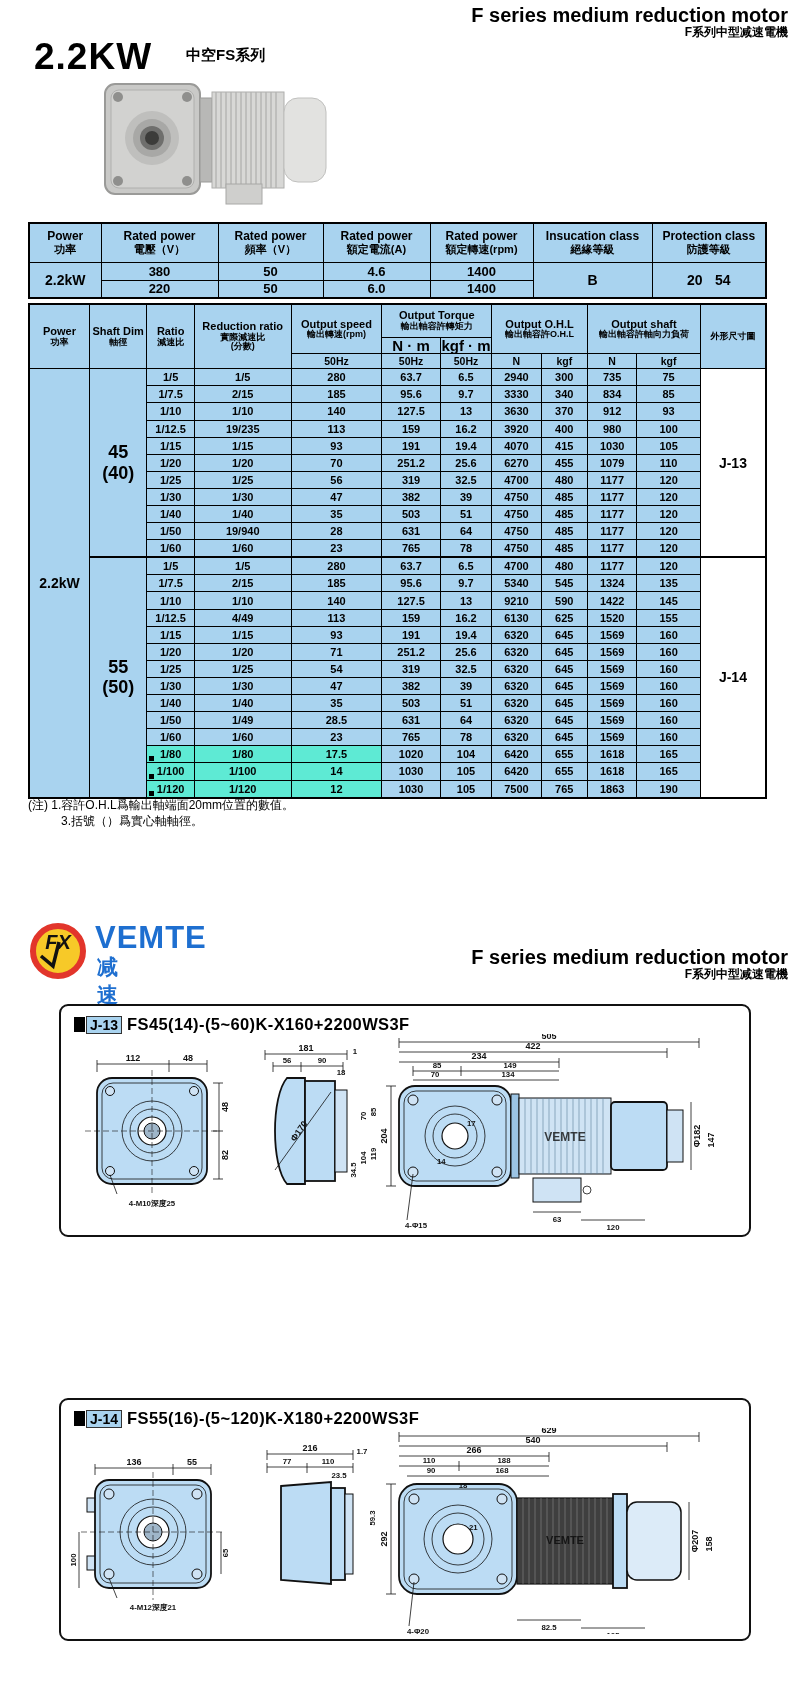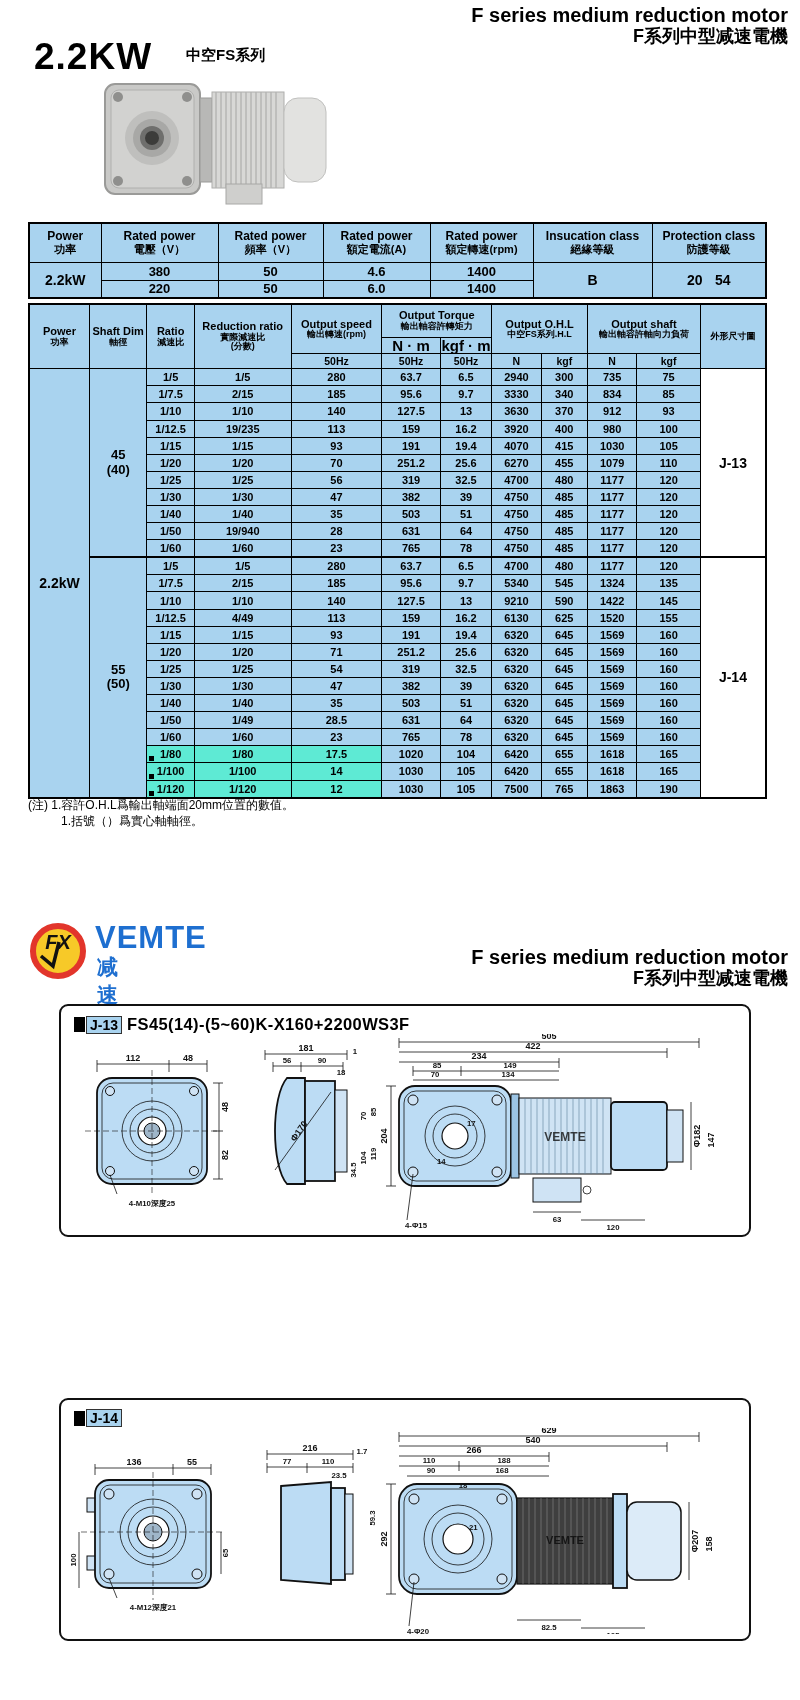--- a/index.html
+++ b/index.html
@@ -2,21 +2,21 @@
 <html><head>
 <meta charset="utf-8">
 <style>
   html,body{margin:0;padding:0;background:#fff}
   .page{position:relative;width:800px;height:1700px;background:#fff;overflow:hidden;
         font-family:"Liberation Sans",sans-serif;color:#000}
 
   
   .hdr{position:absolute;right:12px;text-align:right;font-weight:bold;line-height:1.12}
   .hdr .en{font-size:20px}
-  .hdr .zh{font-size:18px}
+  .hdr .zh{font-size:12px}
   #hdr-top{top:4px}
   #hdr-mid{top:946px}
 
   .kw-title{position:absolute;left:34px;top:36px;font-size:37px;font-weight:bold;letter-spacing:1px}
   .series-label{position:absolute;left:186px;top:46px;font-size:15px;font-weight:bold}
 
   .photo{position:absolute;left:103px;top:76px}
 
   
   table{border-collapse:collapse;table-layout:fixed;text-align:center;font-weight:bold}
@@ -31,21 +31,21 @@
 
   .t2{position:absolute;left:28px;top:303px;width:739px;background:#a9d3ef;border:2.5px solid #000;font-size:11px}
   .t2 thead th{line-height:1.05}
   .t2 .hr1{height:33px}
   .t2 .hr2 th{height:13px;font-size:15px}
   .t2 .hr3 th{height:14px;font-size:10.5px}
   .t2 .h-en{font-size:11px}
   .t2 .h-zh{font-size:9px;font-weight:bold}
   .t2 tbody td{height:16.1px;font-size:11px}
   .t2 td.pwr{font-size:14px}
-  .t2 td.shaft{font-size:13px;line-height:1.15}
+  .t2 td.shaft{font-size:18px;line-height:1.15}
   .t2 td.outline{font-size:14px;background:#fff}
   .t2 tr.grp-top td{border-top:2.2px solid #000}
   .t2 td.wht{background:#5eead4}
   .t2 td.mk{position:relative}
   .t2 td.mk .sq{position:absolute;left:2px;bottom:1px;width:5px;height:5px;background:#000}
 
   .notes{position:absolute;left:28px;top:798px;font-size:12px;font-weight:normal;line-height:1.3}
   .notes .ind{padding-left:33px}
 
   
@@ -208,21 +208,21 @@
         <th rowspan="2">
             <div class="h-en">Output speed</div>
             <div class="h-zh">輸出轉速(rpm)</div>
           </th>
         <th colspan="2">
             <div class="h-en">Output Torque</div>
             <div class="h-zh">輸出軸容許轉矩力</div>
           </th>
         <th colspan="2" rowspan="2">
             <div class="h-en">Output O.H.L</div>
-            <div class="h-zh">中空FS系列.H.L</div>
+            <div class="h-zh">輸出軸容許O.H.L</div>
           </th>
         <th colspan="2" rowspan="2">
             <div class="h-en">Output shaft</div>
             <div class="h-zh">輸出軸容許軸向力負荷</div>
           </th>
         <th rowspan="3">
             <div class="h-zh">外形尺寸圖</div>
           </th>
       </tr>
       <tr class="hr2">
@@ -524,21 +524,21 @@
           <td>7500</td>
           <td>765</td>
           <td>1863</td>
           <td>190</td>
         </tr>
       </tbody>
   </table>
 
   <div class="notes">
     <div>(注) 1.容許O.H.L爲輸出軸端面20mm位置的數值。</div>
-    <div class="ind">1.括號（）爲實心軸軸徑。</div>
+    <div class="ind">3.括號（）爲實心軸軸徑。</div>
   </div>
 
   <div class="brand">
     <svg width="58" height="58" viewBox="0 0 58 58">
       <circle cx="29" cy="29" r="25" fill="#f7c928" stroke="#e2352b" stroke-width="6"></circle>
       <text x="29" y="27" text-anchor="middle" font-size="20" font-style="italic">FX</text>
       <path d="M12 34 L24 44 L30 20" stroke="#111" stroke-width="3.5" fill="none"></path>
     </svg>
     <div class="brand-name">VEMTE</div>
     <div class="brand-sub">减速机 电机</div>
@@ -643,20 +643,21 @@
         <path d="M182 134 H246" class="dln"></path>
         <text x="214" y="144" text-anchor="middle" class="dims">120</text>
       </g>
     </svg>
   </div>
 
   <div class="jbox" id="j14-box">
     <div class="jtitle">
       <span class="tag-sq"></span>
       <span class="jtag">J-14</span>
+      <span class="jname">FS55(16)-(5~120)K-X180+2200WS3F</span>
     </div>
     <svg class="jsvg" width="676" height="206" viewBox="0 0 676 206">
 
       <g transform="translate(28,52)">
         <rect x="-8" y="18" width="10" height="14" class="blue2"></rect>
         <rect x="-8" y="76" width="10" height="14" class="blue2"></rect>
         <rect x="0" y="0" width="116" height="108" rx="14" class="blue"></rect>
         <rect x="5" y="5" width="106" height="98" rx="10" class="thin"></rect>
         <circle cx="14" cy="14" r="5" class="blue2"></circle>
           <circle cx="102" cy="14" r="5" class="blue2"></circle>

